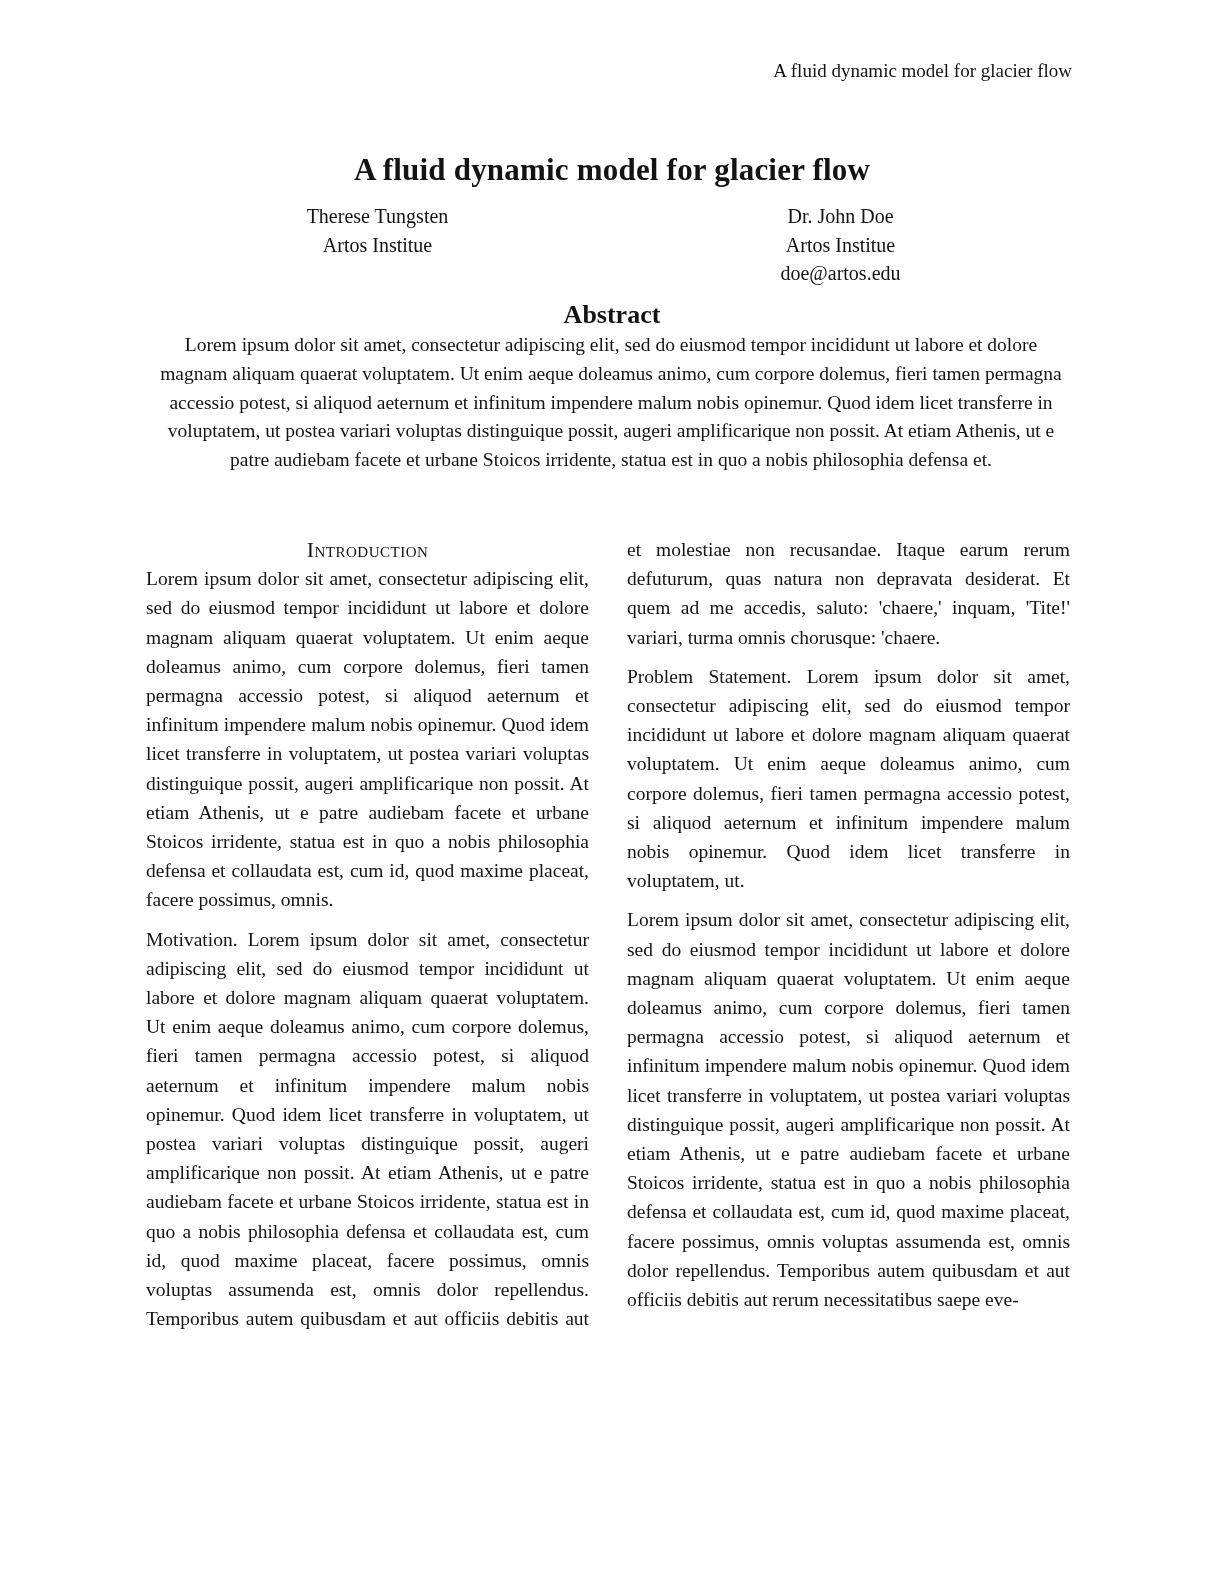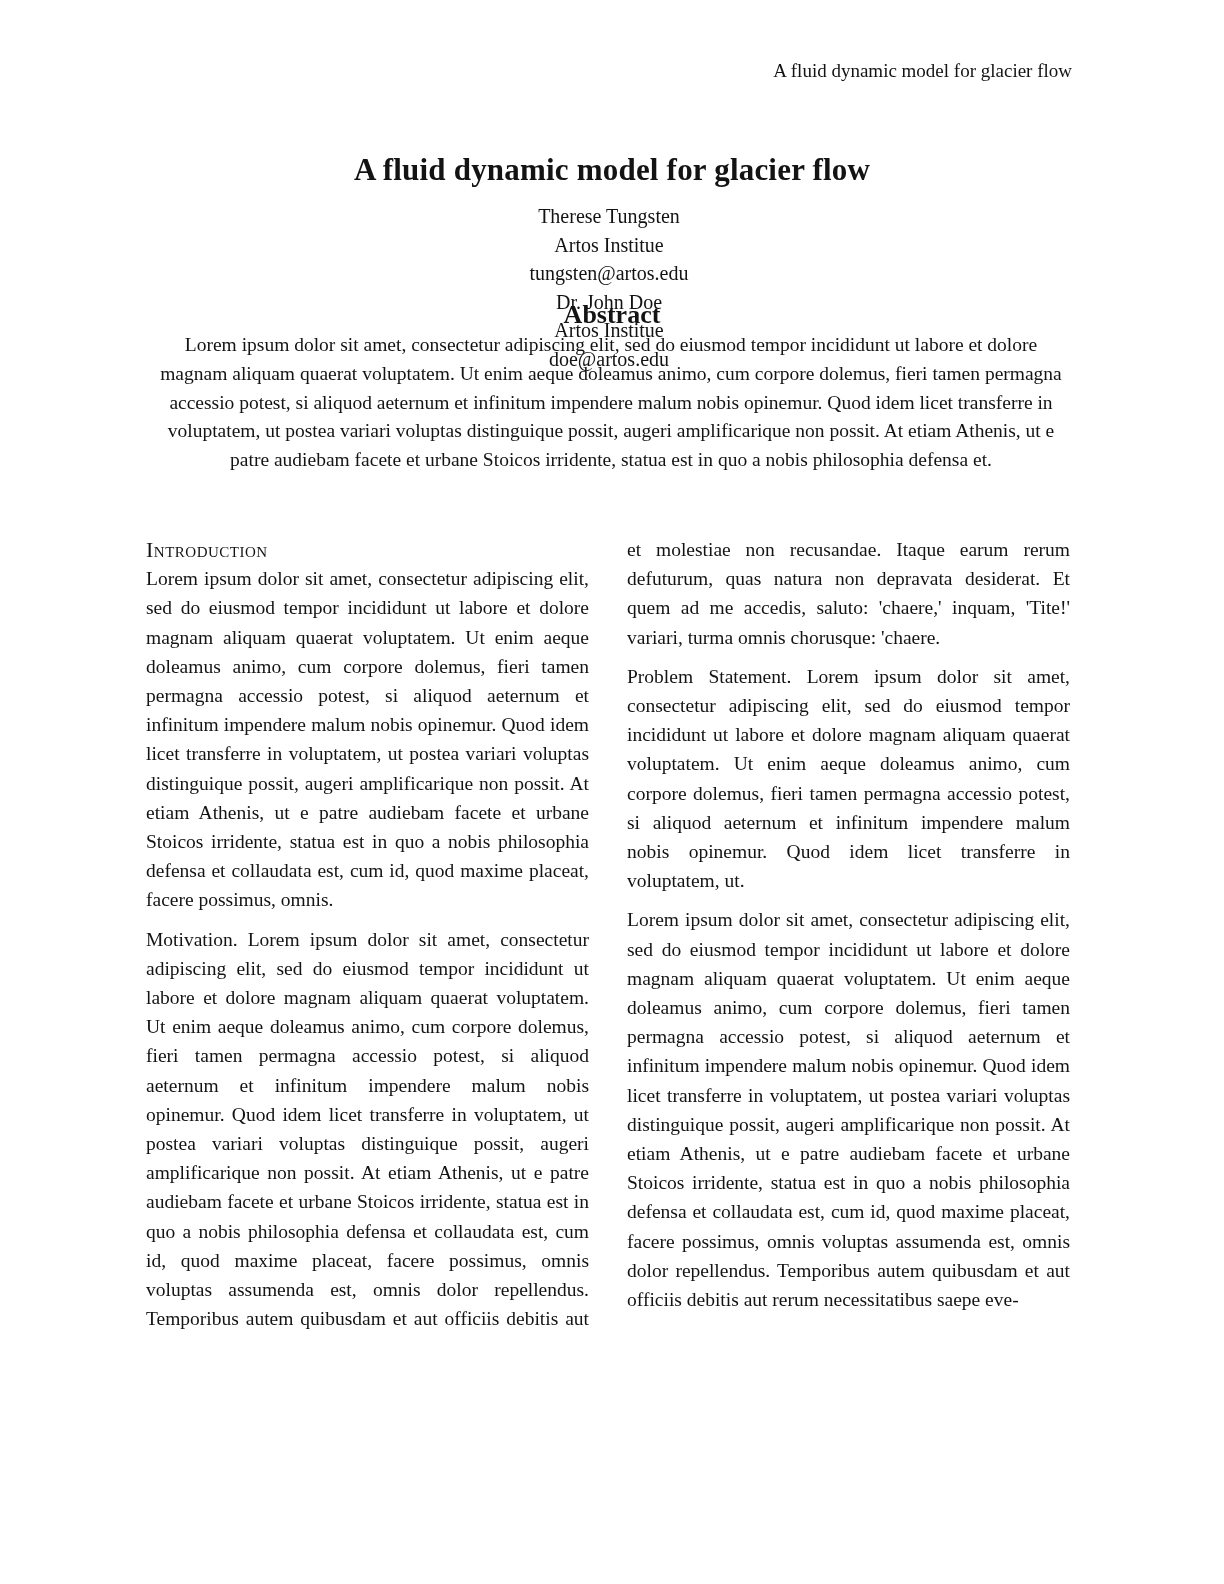--- a/index.html
+++ b/index.html
@@ -14,40 +14,40 @@
   .running-header{
     position:absolute;top:60px;left:146px;width:926px;
     text-align:right;font-size:19px;
   }
   .paper-title{
     position:absolute;top:131px;left:0;width:100%;
     text-align:center;font-size:31px;font-weight:bold;letter-spacing:0.2px;
   }
   .authors{
     position:absolute;top:202px;left:146px;width:926px;
-    display:flex;flex-direction:column;
+    display:flex;flex-direction:row;
   }
   .author{flex:1;text-align:center;font-size:20px;line-height:28.5px;}
   .abstract-heading{
     position:absolute;top:300px;left:0;width:100%;
     text-align:center;font-size:26px;font-weight:bold;
   }
   .abstract-text{
     position:absolute;top:331px;left:152px;width:918px;
     text-align:center;font-size:19.5px;line-height:28.8px;
   }
   .col{
     position:absolute;top:535px;width:443px;
     font-size:19.5px;line-height:29.2px;
     text-align:justify;
   }
   .col-left{left:146px;}
   .col-right{left:627px;}
   .sec-head{
-    text-align:left;
+    text-align:center;
     font-variant:small-caps;
     font-size:22px;
     letter-spacing:0.5px;
     margin:0;
     font-weight:normal;
   }
   .sec-head.spaced{margin-top:15px;}
   .col p{margin:0 0 10px 0;}
   .col p:last-child{margin-bottom:0;}
   .lead{}
@@ -62,21 +62,20 @@
 <div class="page">
 
   <div class="running-header">A fluid dynamic model for glacier flow</div>
 
   <h1 class="paper-title">A fluid dynamic model for glacier flow</h1>
 
   <div class="authors">
     <div class="author">
       <div>Therese Tungsten</div>
       <div>Artos Institue</div>
-      <div>tungsten@artos.edu</div>
     </div>
     <div class="author">
       <div>Dr. John Doe</div>
       <div>Artos Institue</div>
       <div>doe@artos.edu</div>
     </div>
   </div>
 
   <div class="abstract-heading">Abstract</div>
 

